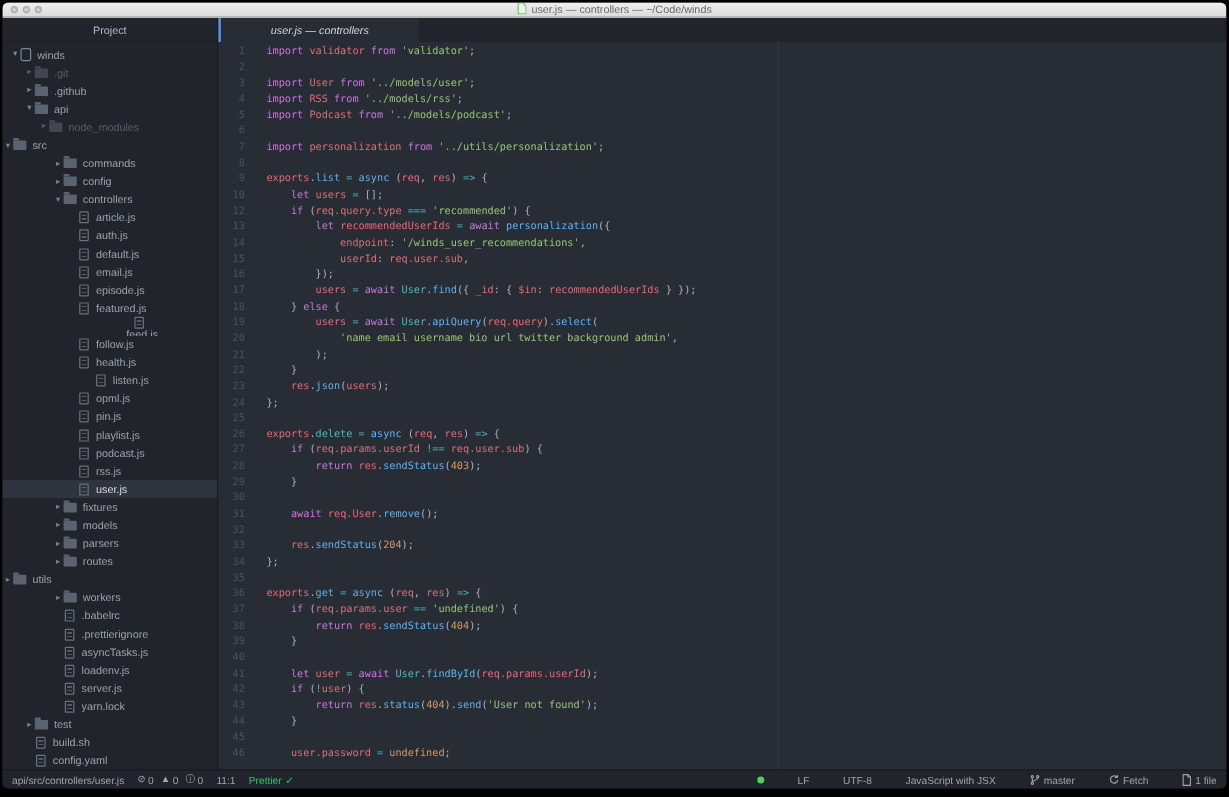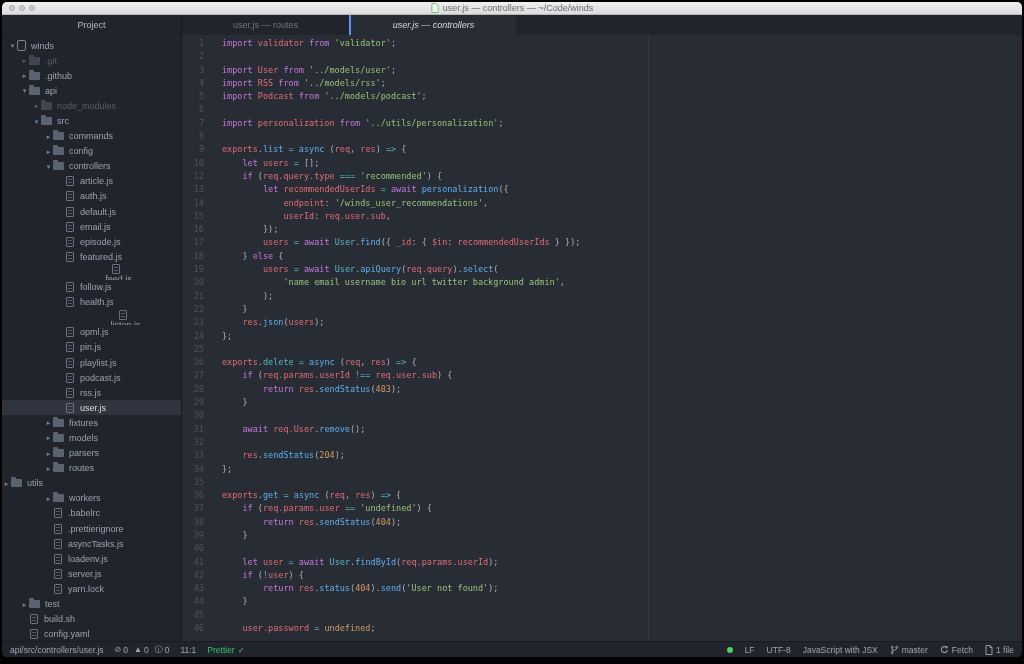--- a/index.html
+++ b/index.html
@@ -62,21 +62,21 @@
 
   
   .statusbar{height:16px;flex:none;background:#21252b;border-top:1px solid #181a1f;box-sizing:border-box;
              display:flex;align-items:center;justify-content:space-between;padding:0 8px;
              font-size:8.5px;color:#9da5b4;white-space:nowrap;}
   .sb-left,.sb-right{display:flex;align-items:center;gap:12px;}
   .sb-left{gap:11px;}
   .diags{display:flex;align-items:center;gap:6px;}
   .diag{display:flex;align-items:center;gap:2px;}
   .diag .dg-icon{font-size:8px;}
-  .sb-item{display:flex;align-items:flex-start;gap:3px;}
+  .sb-item{display:flex;align-items:flex-start;gap:3px;margin-left:16px;}
   .prettier{color:#35c26e;display:flex;align-items:center;gap:3px;}
   .dot{width:6px;height:6px;border-radius:50%;background:#50d060;}
   .sb-item svg{display:block;}
 </style>
 </head>
 <body>
 
 <div class="screen">
   <div class="window">
 
@@ -94,23 +94,20 @@
         </span>
         <span class="title-text">user.js — controllers — ~/Code/winds</span>
       </div>
     </div>
 
     <div class="topbar">
       <div class="project-header">
         <span>Project</span>
       </div>
       <div class="tabs" id="tabs">
-          <div class="tab">
-    <span>user.js — routes</span>
-  </div>
           <div class="tab active">
     <span>user.js — controllers</span>
   </div>
         </div>
     </div>
 
     <div class="main">
       <div class="sidebar" id="tree">
           <div class="tree-row root" style="padding-left: 6px;">
     <span class="chev">▾</span>
@@ -130,21 +127,21 @@
           <div class="tree-row folder" style="padding-left: 18px;">
     <span class="chev">▾</span>
     <span class="ficon"></span>
     <span class="lbl">api</span>
   </div>
           <div class="tree-row folder dimmed" style="padding-left: 30px;">
     <span class="chev">▸</span>
     <span class="ficon"></span>
     <span class="lbl">node_modules</span>
   </div>
-          <div class="tree-row folder" style="padding-left: 30px;">
+          <div class="tree-row folder" style="">
     <span class="chev">▾</span>
     <span class="ficon"></span>
     <span class="lbl">src</span>
   </div>
           <div class="tree-row folder" style="padding-left: 42px;">
     <span class="chev">▸</span>
     <span class="ficon"></span>
     <span class="lbl">commands</span>
   </div>
           <div class="tree-row folder" style="padding-left: 42px;">
@@ -195,21 +192,21 @@
           <div class="tree-row file" style="padding-left: 54px;">
     <span class="chev"></span>
     <span class="ficon"></span>
     <span class="lbl">follow.js</span>
   </div>
           <div class="tree-row file" style="padding-left: 54px;">
     <span class="chev"></span>
     <span class="ficon"></span>
     <span class="lbl">health.js</span>
   </div>
-          <div class="tree-row file" style="padding-left: 68px; flex-direction: column;">
+          <div class="tree-row file" style="padding-left: 68px;">
     <span class="chev"></span>
     <span class="ficon"></span>
     <span class="lbl">listen.js</span>
   </div>
           <div class="tree-row file" style="padding-left: 54px;">
     <span class="chev"></span>
     <span class="ficon"></span>
     <span class="lbl">opml.js</span>
   </div>
           <div class="tree-row file" style="padding-left: 54px;">

